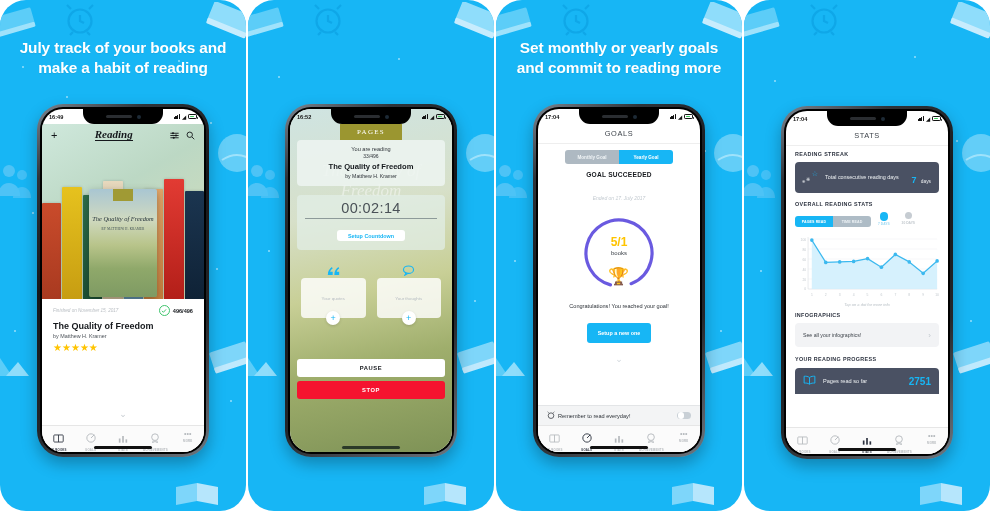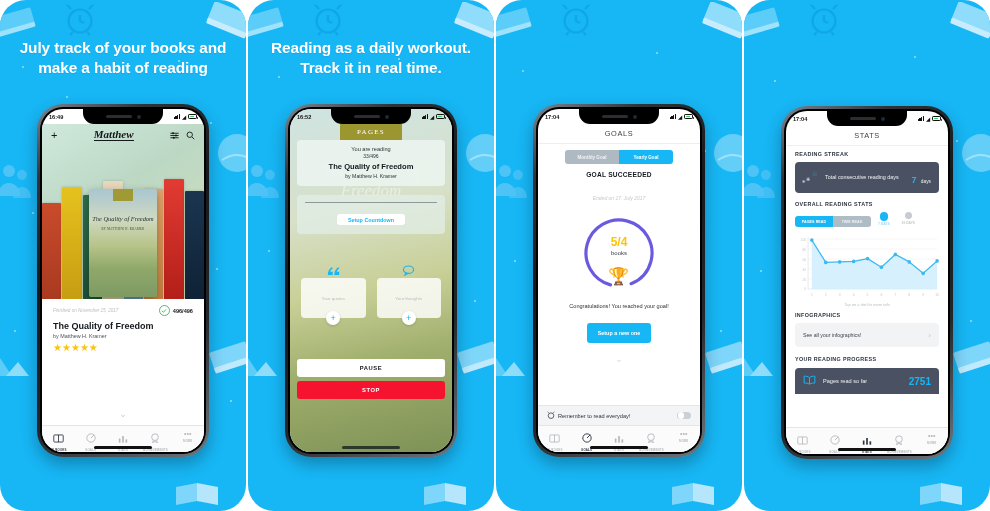--- a/index.html
+++ b/index.html
@@ -416,21 +416,21 @@
                 </span>
               <span style="font-size:5px">◢</span>
               <span class="batt">
                   <u></u>
                 </span>
             </span>
           </div>
 
           <div class="p1-head">
             <span style="font-size:11px;color:#15181c;line-height:1">+</span>
-            <span class="bookly-logo">Matthew</span>
+            <span class="bookly-logo">Reading</span>
             <span style="display:flex;gap:7px;align-items:center">
               <span>
                 <svg width="9" height="9" viewBox="0 0 12 12">
                     <g stroke="#15181c" stroke-width="1.2" stroke-linecap="round">
                   <path d="M1 3h10M1 6h10M1 9h10"></path>
                     </g>
                     <circle cx="4" cy="3" r="1.4" fill="#15181c"></circle>
                     <circle cx="8" cy="6" r="1.4" fill="#15181c"></circle>
                     <circle cx="5" cy="9" r="1.4" fill="#15181c"></circle>
                   </svg>
@@ -583,38 +583,38 @@
     </div>
     <div class="deco" style="right:24px;bottom:2px">
       <svg width="50" height="34" viewBox="0 0 50 34">
           <g fill="#7ed6fa">
         <path d="M25 8 L4 12 L4 30 L25 26 Z"></path>
             <path d="M25 8 L46 12 L46 30 L25 26 Z" fill="#b6e6fc"></path>
           </g>
         </svg>
     </div>
 
-    <div class="headline">Reading as a daily workout. Track it in real time.</div>
 
     <div class="phone p2">
       <div class="phone-inner">
         <div class="screen">
           <div class="p2-bg"></div>
           <div class="p2-bgtext">The Quality of Freedom</div>
 
           <div class="oxford">PAGES</div>
 
           <div class="p2-card">
             <div class="p2-reading">You are reading</div>
             <div class="p2-pages">33/496</div>
             <div class="p2-title">The Quality of Freedom</div>
             <div class="p2-author">by Matthew H. Kramer</div>
           </div>
 
           <div class="p2-timercard">
+            <div class="p2-timer">00:02:14</div>
             <div class="p2-divider"></div>
             <span class="p2-countdown">Setup Countdown</span>
           </div>
 
           <div class="p2-notes">
             <div class="p2-note">
               <div class="p2-note-ico">
                 <svg width="13" height="10" viewBox="0 0 16 12">
                     <g fill="#17b6f5">
                       <path d="M1 11c0-5 2-8 5-10l1 2c-2 1.4-3 3-3 4h3v4z"></path>
@@ -736,20 +736,21 @@
     </div>
     <div class="deco" style="right:24px;bottom:2px">
       <svg width="50" height="34" viewBox="0 0 50 34">
           <g fill="#7ed6fa">
         <path d="M25 8 L4 12 L4 30 L25 26 Z"></path>
             <path d="M25 8 L46 12 L46 30 L25 26 Z" fill="#b6e6fc"></path>
           </g>
         </svg>
     </div>
 
+    <div class="headline">Set monthly or yearly goals and commit to reading more</div>
 
     <div class="phone p3">
       <div class="phone-inner">
         <div class="screen">
           <div class="notch">
             <span class="speaker"></span>
               <span class="cam"></span>
           </div>
           <div class="statusbar">
             <span>17:04</span>
@@ -775,21 +776,21 @@
           </div>
 
           <div class="p3-succ">GOAL SUCCEEDED</div>
           <div class="p3-ended">Ended on 17. July 2017</div>
 
           <div class="ring-wrap">
             <svg width="78" height="78" viewBox="0 0 78 78">
               <circle cx="39" cy="39" r="33" fill="none" stroke="#6a5ae0" stroke-width="3.2" stroke-linecap="round" stroke-dasharray="186 208" transform="rotate(105 39 39)"></circle>
             </svg>
             <div class="ring-label">
-              <div class="ring-num">5/4</div>
+              <div class="ring-num">5/1</div>
               <div class="ring-unit">books</div>
             </div>
             <div class="trophy">🏆</div>
           </div>
 
           <div class="p3-congrats">Congratulations! You reached your goal!</div>
           <div class="p3-setup">Setup a new one</div>
           <div class="p3-chev">⌄</div>
 
           <div class="p3-remind">

